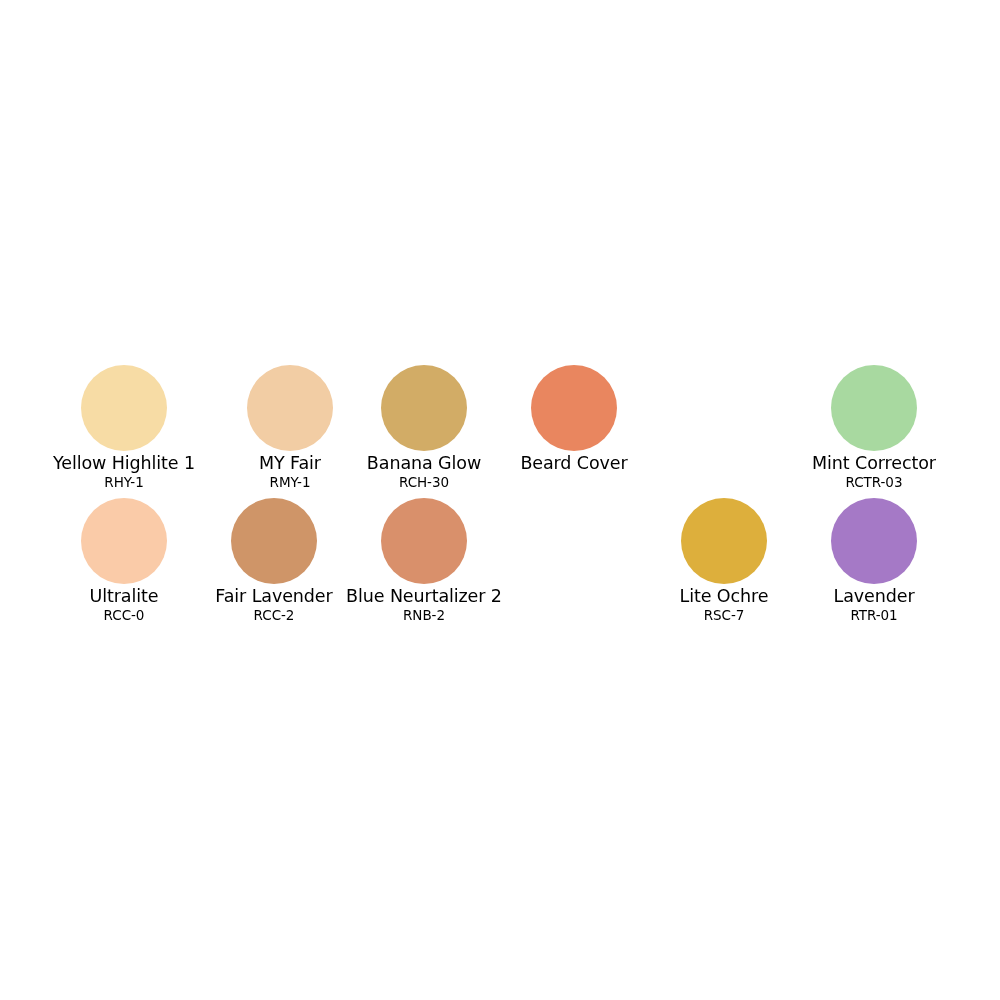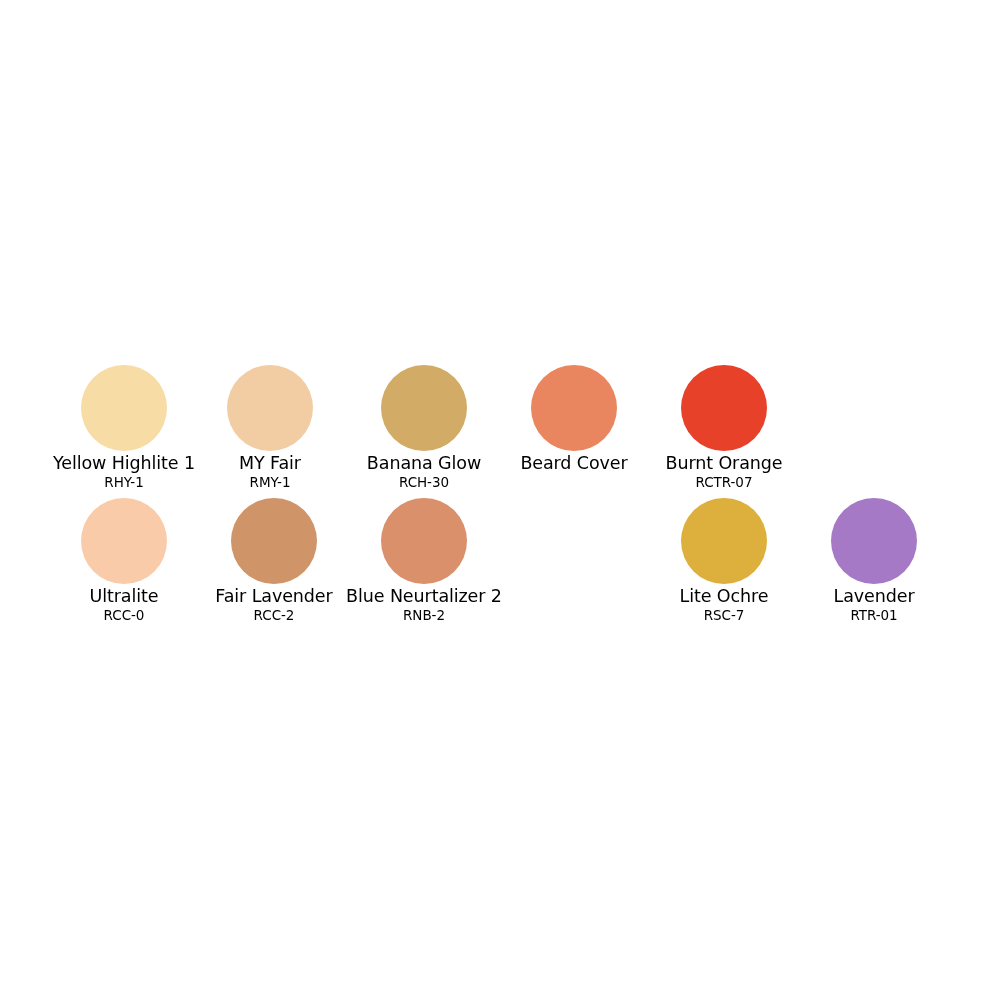--- a/index.html
+++ b/index.html
@@ -84,45 +84,45 @@
 <div id="swatch-board">
 
   <div class="swatch-row row-0">
     <div class="swatch-cell" style="left:49px">
       <div class="swatch-dot" style="background: rgb(247, 220, 165);"></div>
       <div class="swatch-caption">
         <span class="swatch-name">Yellow Highlite 1</span>
         <span class="swatch-code">RHY-1</span>
       </div>
     </div>
-    <div class="swatch-cell" style="left:195px">
+    <div class="swatch-cell" style="left:215px">
       <div class="swatch-dot" style="background: rgb(242, 205, 164);"></div>
       <div class="swatch-caption">
         <span class="swatch-name">MY Fair</span>
         <span class="swatch-code">RMY-1</span>
       </div>
     </div>
     <div class="swatch-cell" style="left:349px">
       <div class="swatch-dot" style="background: rgb(210, 172, 102);"></div>
       <div class="swatch-caption">
         <span class="swatch-name">Banana Glow</span>
         <span class="swatch-code">RCH-30</span>
       </div>
     </div>
     <div class="swatch-cell" style="left:499px">
       <div class="swatch-dot" style="background: rgb(233, 134, 95);"></div>
       <div class="swatch-caption">
         <span class="swatch-name">Beard Cover</span>
       </div>
     </div>
-    <div class="swatch-cell" style="left:649px">
-      <div class="swatch-dot" style="background: rgb(232, 65, 42);"></div>
+    <div class="swatch-cell" style="left:799px">
+      <div class="swatch-dot" style="background: rgb(168, 217, 160);"></div>
       <div class="swatch-caption">
-        <span class="swatch-name">Burnt Orange</span>
-        <span class="swatch-code">RCTR-07</span>
+        <span class="swatch-name">Mint Corrector</span>
+        <span class="swatch-code">RCTR-03</span>
       </div>
     </div>
   </div>
 
   <div class="swatch-row row-1">
     <div class="swatch-cell" style="left:49px">
       <div class="swatch-dot" style="background: rgb(250, 203, 168);"></div>
       <div class="swatch-caption">
         <span class="swatch-name">Ultralite</span>
         <span class="swatch-code">RCC-0</span>

